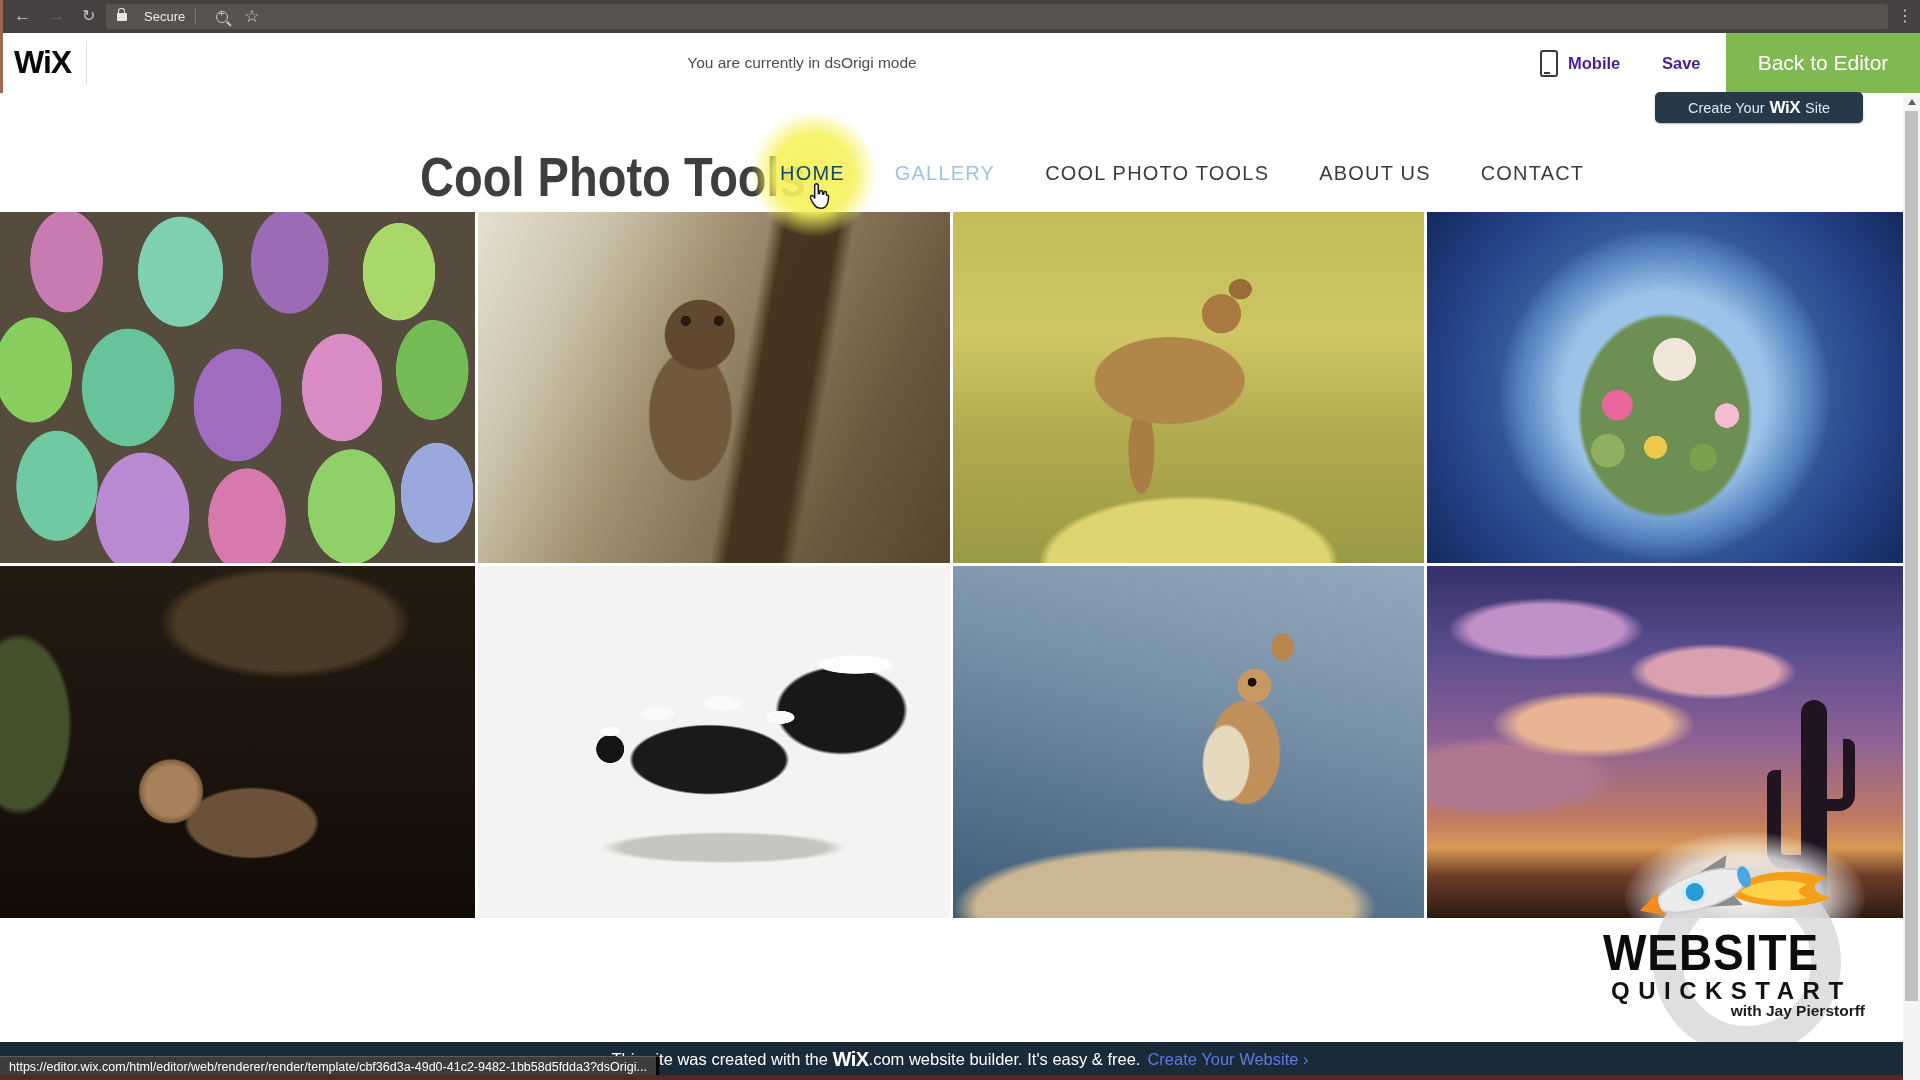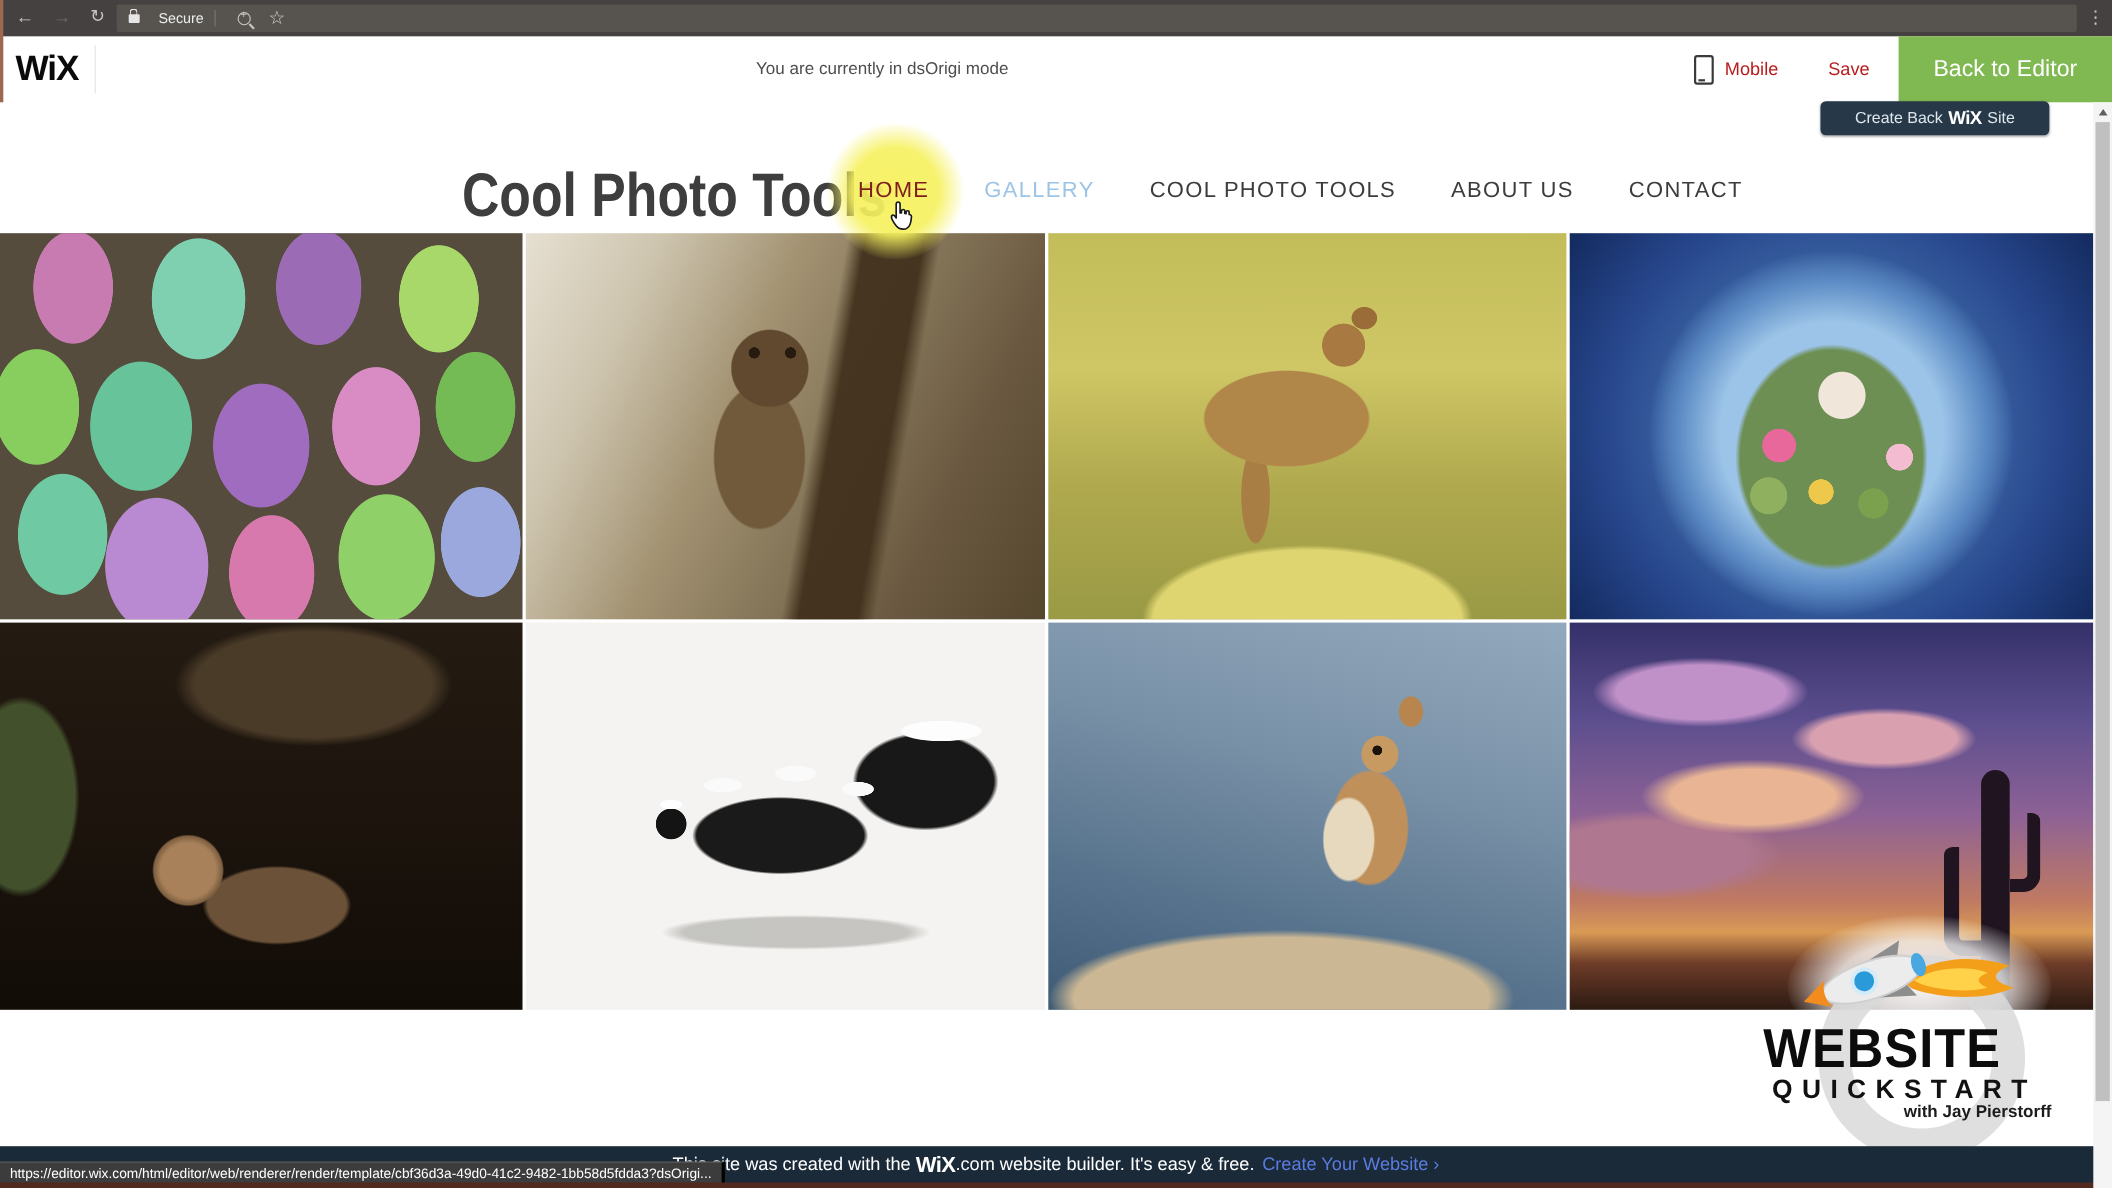--- a/index.html
+++ b/index.html
@@ -27,39 +27,39 @@
 
   
   .wixbar{position:absolute;left:0;top:33px;width:1920px;height:60px;background:#fff;}
   .wix-logo{position:absolute;left:14px;top:11px;font-size:32px;font-weight:800;letter-spacing:-1px;color:#0a0a0a;cursor:pointer;}
   .wix-div{position:absolute;left:86px;top:8px;width:1px;height:44px;background:#e3e3e3;}
   .preview-text{position:absolute;left:602px;top:0;width:400px;height:60px;display:flex;align-items:center;justify-content:center;
                 font-size:15.5px;color:#4d4d4d;}
   .mobile-btn{position:absolute;left:1540px;top:0;height:60px;display:flex;align-items:center;gap:10px;cursor:pointer;}
   .phone-ic{width:14px;height:23px;border:2px solid #3a3a3a;border-radius:3px;position:relative;}
   .phone-ic::after{content:"";position:absolute;left:2px;bottom:1px;width:6px;height:2px;background:#3a3a3a;}
-  .mobile-label,.save-label{font-size:16.5px;color:#b91c1c;}
+  .mobile-label,.save-label{font-size:16.5px;color:#4c1d95;font-weight:bold;}
   .save-btn{position:absolute;left:1662px;top:0;height:60px;display:flex;align-items:center;cursor:pointer;}
   .back-editor{position:absolute;left:1726px;top:0;width:194px;height:60px;background:#80b851;color:#fff;
                font-size:21px;display:flex;align-items:center;justify-content:center;cursor:pointer;}
 
   
   .promo{position:absolute;left:1655px;top:92px;width:208px;height:31px;background:#273949;border-radius:5px;
          color:#dfe7ee;display:flex;align-items:center;justify-content:center;font-size:14.5px;z-index:30;cursor:pointer;
          box-shadow:0 1px 2px rgba(0,0,0,.3);}
   .promo .brand{font-weight:800;font-size:17px;color:#fff;margin:0 5px;letter-spacing:-.5px;}
 
   
   .site-title{position:absolute;left:420px;top:106px;font-size:56px;font-weight:700;color:#3e3e3e;
               transform:scaleX(.84);transform-origin:left top;white-space:nowrap;letter-spacing:0;}
   .glow{position:absolute;left:752px;top:112px;width:124px;height:124px;border-radius:50%;z-index:1;
         background:radial-gradient(circle,rgba(246,241,94,.95) 0%,rgba(246,241,94,.9) 45%,rgba(246,241,94,0) 72%);}
   .nav{position:absolute;left:780px;top:162px;display:flex;gap:50px;font-size:20px;letter-spacing:1.2px;color:#3c3c3c;z-index:5;}
   .nav span{cursor:pointer;white-space:nowrap;}
-  .nav .is-home{color:#7f1d1d;}
+  .nav .is-home{color:#0c4a6e;}
   .nav .is-gallery{color:#9dc4e7;}
   .cursor-hand{position:absolute;left:806px;top:181px;width:26px;height:30px;z-index:6;}
 
   
   .ph{position:absolute;cursor:pointer;}
   #p1{left:0;top:212px;width:475px;height:351px;background:
       radial-gradient(ellipse 65px 88px at 12% 78%,#6fc9a2 0 62%,transparent 63%),
       radial-gradient(ellipse 75px 98px at 30% 86%,#b98ad1 0 62%,transparent 63%),
       radial-gradient(ellipse 62px 84px at 52% 88%,#d879ae 0 62%,transparent 63%),
       radial-gradient(ellipse 70px 92px at 74% 84%,#8fd168 0 62%,transparent 63%),
@@ -188,21 +188,21 @@
       <span class="phone-ic"></span>
       <span class="mobile-label">Mobile</span>
     </div>
     <div class="save-btn">
       <span class="save-label">Save</span>
     </div>
     <div class="back-editor">Back to Editor</div>
   </div>
 
   <div class="promo">
-    <span>Create Back</span>
+    <span>Create Your</span>
     <span class="brand">WiX</span>
     <span>Site</span>
   </div>
 
   <h1 class="site-title">Cool Photo Tools</h1>
   <div class="glow"></div>
   <nav class="nav">
     <span class="is-home">HOME</span>
     <span class="is-gallery">GALLERY</span>
     <span>COOL PHOTO TOOLS</span>

